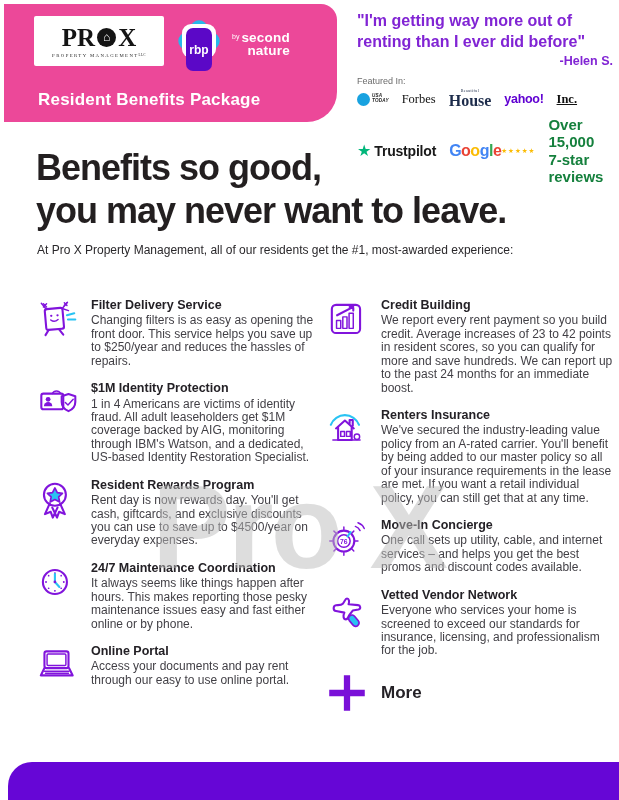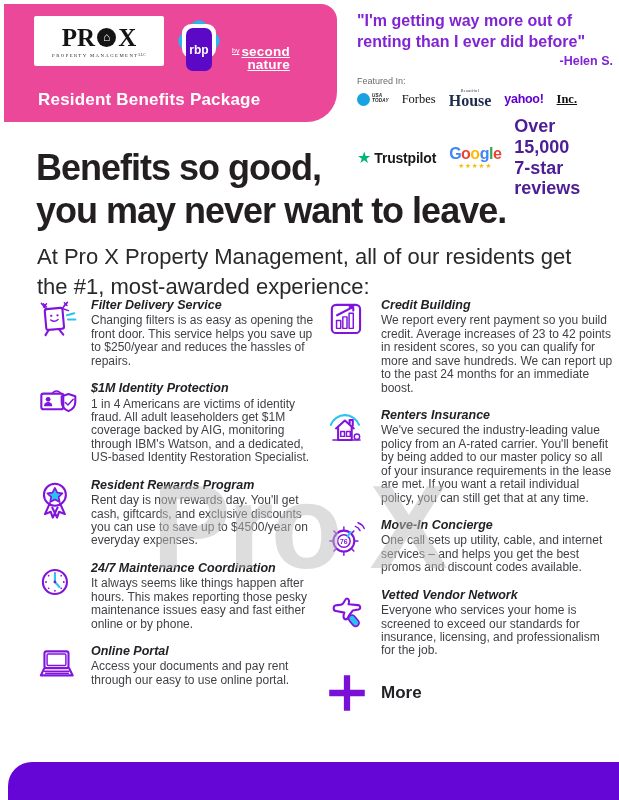--- a/index.html
+++ b/index.html
@@ -22,21 +22,21 @@
     display:flex;align-items:center;justify-content:center;font-size:12px;line-height:1;}
   .logo-sub{font-family:"Liberation Serif",serif;font-size:4.8px;letter-spacing:1.4px;
     color:#2b2b2b;margin-top:3px;white-space:nowrap;}
   .logo-suffix{font-size:3.4px;letter-spacing:.3px;vertical-align:top;}
   .rbp-wrap{position:absolute;left:169px;top:11px;width:52px;height:52px;}
   .rbp-diamond{position:absolute;left:9px;top:9px;width:34px;height:34px;background:#27b7ea;
     border-radius:8px;transform:rotate(45deg);}
   .rbp-white{position:absolute;left:9px;top:9px;width:34px;height:34px;background:#fff;border-radius:9px;}
   .rbp-core{position:absolute;left:13px;top:13px;width:26px;height:43px;background:#5b08c7;border-radius:7px;
     display:flex;align-items:center;justify-content:center;color:#fff;font-weight:bold;font-size:12px;}
-  .second-nature{position:absolute;left:228px;top:42px;color:#fff;display:flex;gap:2px;text-decoration:underline;}
+  .second-nature{position:absolute;left:228px;top:28px;color:#fff;display:flex;gap:2px;}
   .sn-by{font-size:7px;margin-top:1px;}
   .sn-words{font-weight:bold;font-size:13.5px;line-height:.95;letter-spacing:.2px;}
   .sn-words .l2{margin-left:6px;}
   .banner-title{position:absolute;left:34px;top:86px;color:#fff;font-weight:bold;font-size:17px;letter-spacing:.2px;}
   
   .header-right{position:absolute;left:357px;top:10px;width:256px;}
   .quote{color:#8124d4;font-weight:bold;font-size:16px;line-height:1.32;}
   .quote-attr{color:#8124d4;font-weight:bold;font-size:12.5px;text-align:right;margin-top:2px;}
   .featured-label{font-size:9px;color:#6b6b6b;margin-top:8px;}
   .logo-row{display:flex;align-items:center;gap:13px;margin-top:5px;height:16px;}
@@ -46,42 +46,42 @@
   .forbes{font-family:"Liberation Serif",serif;font-weight:normal;font-size:12.5px;color:#111;}
   .house{display:flex;flex-direction:column;align-items:center;line-height:1;color:#1c2b4a;}
   .house-small{font-size:4px;letter-spacing:.4px;font-family:"Liberation Serif",serif;}
   .house-big{font-family:"Liberation Serif",serif;font-weight:bold;font-size:16px;}
   .yahoo{font-weight:bold;font-size:12.5px;color:#6001d2;letter-spacing:-.3px;}
   .inc{font-family:"Liberation Serif",serif;font-weight:bold;font-size:12.5px;color:#111;text-decoration:underline;}
   .review-row{display:flex;align-items:center;gap:13px;margin-top:9px;}
   .trustpilot{display:flex;align-items:center;gap:3px;}
   .tp-star{color:#00b67a;font-size:16px;line-height:1;}
   .tp-label{font-size:14px;color:#191919;font-weight:bold;letter-spacing:-.2px;}
-  .google{display:flex;flex-direction:column;align-items:center;line-height:1;}
+  .google{display:flex;align-items:center;line-height:1;}
   .g-word{font-size:16px;font-weight:bold;letter-spacing:-.5px;}
   .g-word span:nth-child(1){color:#4285F4}.g-word span:nth-child(2){color:#EA4335}
   .g-word span:nth-child(3){color:#FBBC05}.g-word span:nth-child(4){color:#4285F4}
   .g-word span:nth-child(5){color:#34A853}.g-word span:nth-child(6){color:#EA4335}
   .g-stars{color:#FBBC05;font-size:6.5px;letter-spacing:1px;margin-top:1px;}
-  .review-summary{font-size:18px;font-weight:bold;color:#4c1d95;line-height:1.15;}
+  .review-summary{font-size:15px;font-weight:bold;color:#15803d;line-height:1.15;}
   
   .headline{position:absolute;left:36px;top:146px;font-size:36px;font-weight:bold;
     letter-spacing:-1px;line-height:1.2;color:#231f20;}
-  .intro{position:absolute;left:37px;top:242px;width:560px;font-size:22px;line-height:1.35;color:#2a282b;}
+  .intro{position:absolute;left:37px;top:242px;width:560px;font-size:12px;line-height:1.35;color:#2a282b;}
   
   .benefits{position:absolute;left:34px;top:297px;right:6px;display:grid;
     grid-template-columns:282px 1fr;column-gap:8px;}
   .item{display:flex;gap:11px;margin-bottom:12px;}
   .item.more{align-items:center;margin-top:6px;}
   .icn{width:46px;height:46px;flex:0 0 46px;display:flex;align-items:flex-start;justify-content:center;}
   .icn svg{width:46px;height:46px;}
   .txt{flex:1;min-width:0;padding-top:1px;}
   .col-left .txt{max-width:226px;}
   .col-right .txt{max-width:246px;}
-  .b-title{font-size:12.5px;font-weight:bold;color:#242126;margin-bottom:2px;line-height:1.15;font-style:italic;}
+  .b-title{font-size:12.5px;font-weight:bold;color:#242126;margin-bottom:2px;line-height:1.15;}
   .b-body{font-size:12px;line-height:1.12;color:#413f45;}
   .more-title{font-size:17px;font-weight:bold;color:#242126;}
   
   .watermark{position:absolute;left:152px;top:468px;z-index:5;pointer-events:none;
     font-size:118px;font-weight:bold;letter-spacing:-3px;color:#bdbdbd;opacity:.5;line-height:1;}
   .bottom-bar{position:absolute;left:8px;top:762px;width:611px;height:38px;
     background:#6606d6;border-radius:24px 0 0 0;}
   .st{stroke:#8114dc;stroke-width:2;fill:none;stroke-linecap:round;stroke-linejoin:round;}
   .st15{stroke:#8114dc;stroke-width:1.4;fill:none;stroke-linecap:round;stroke-linejoin:round;}
   .cy{stroke:#29c3f3;stroke-width:2;fill:none;stroke-linecap:round;stroke-linejoin:round;}

